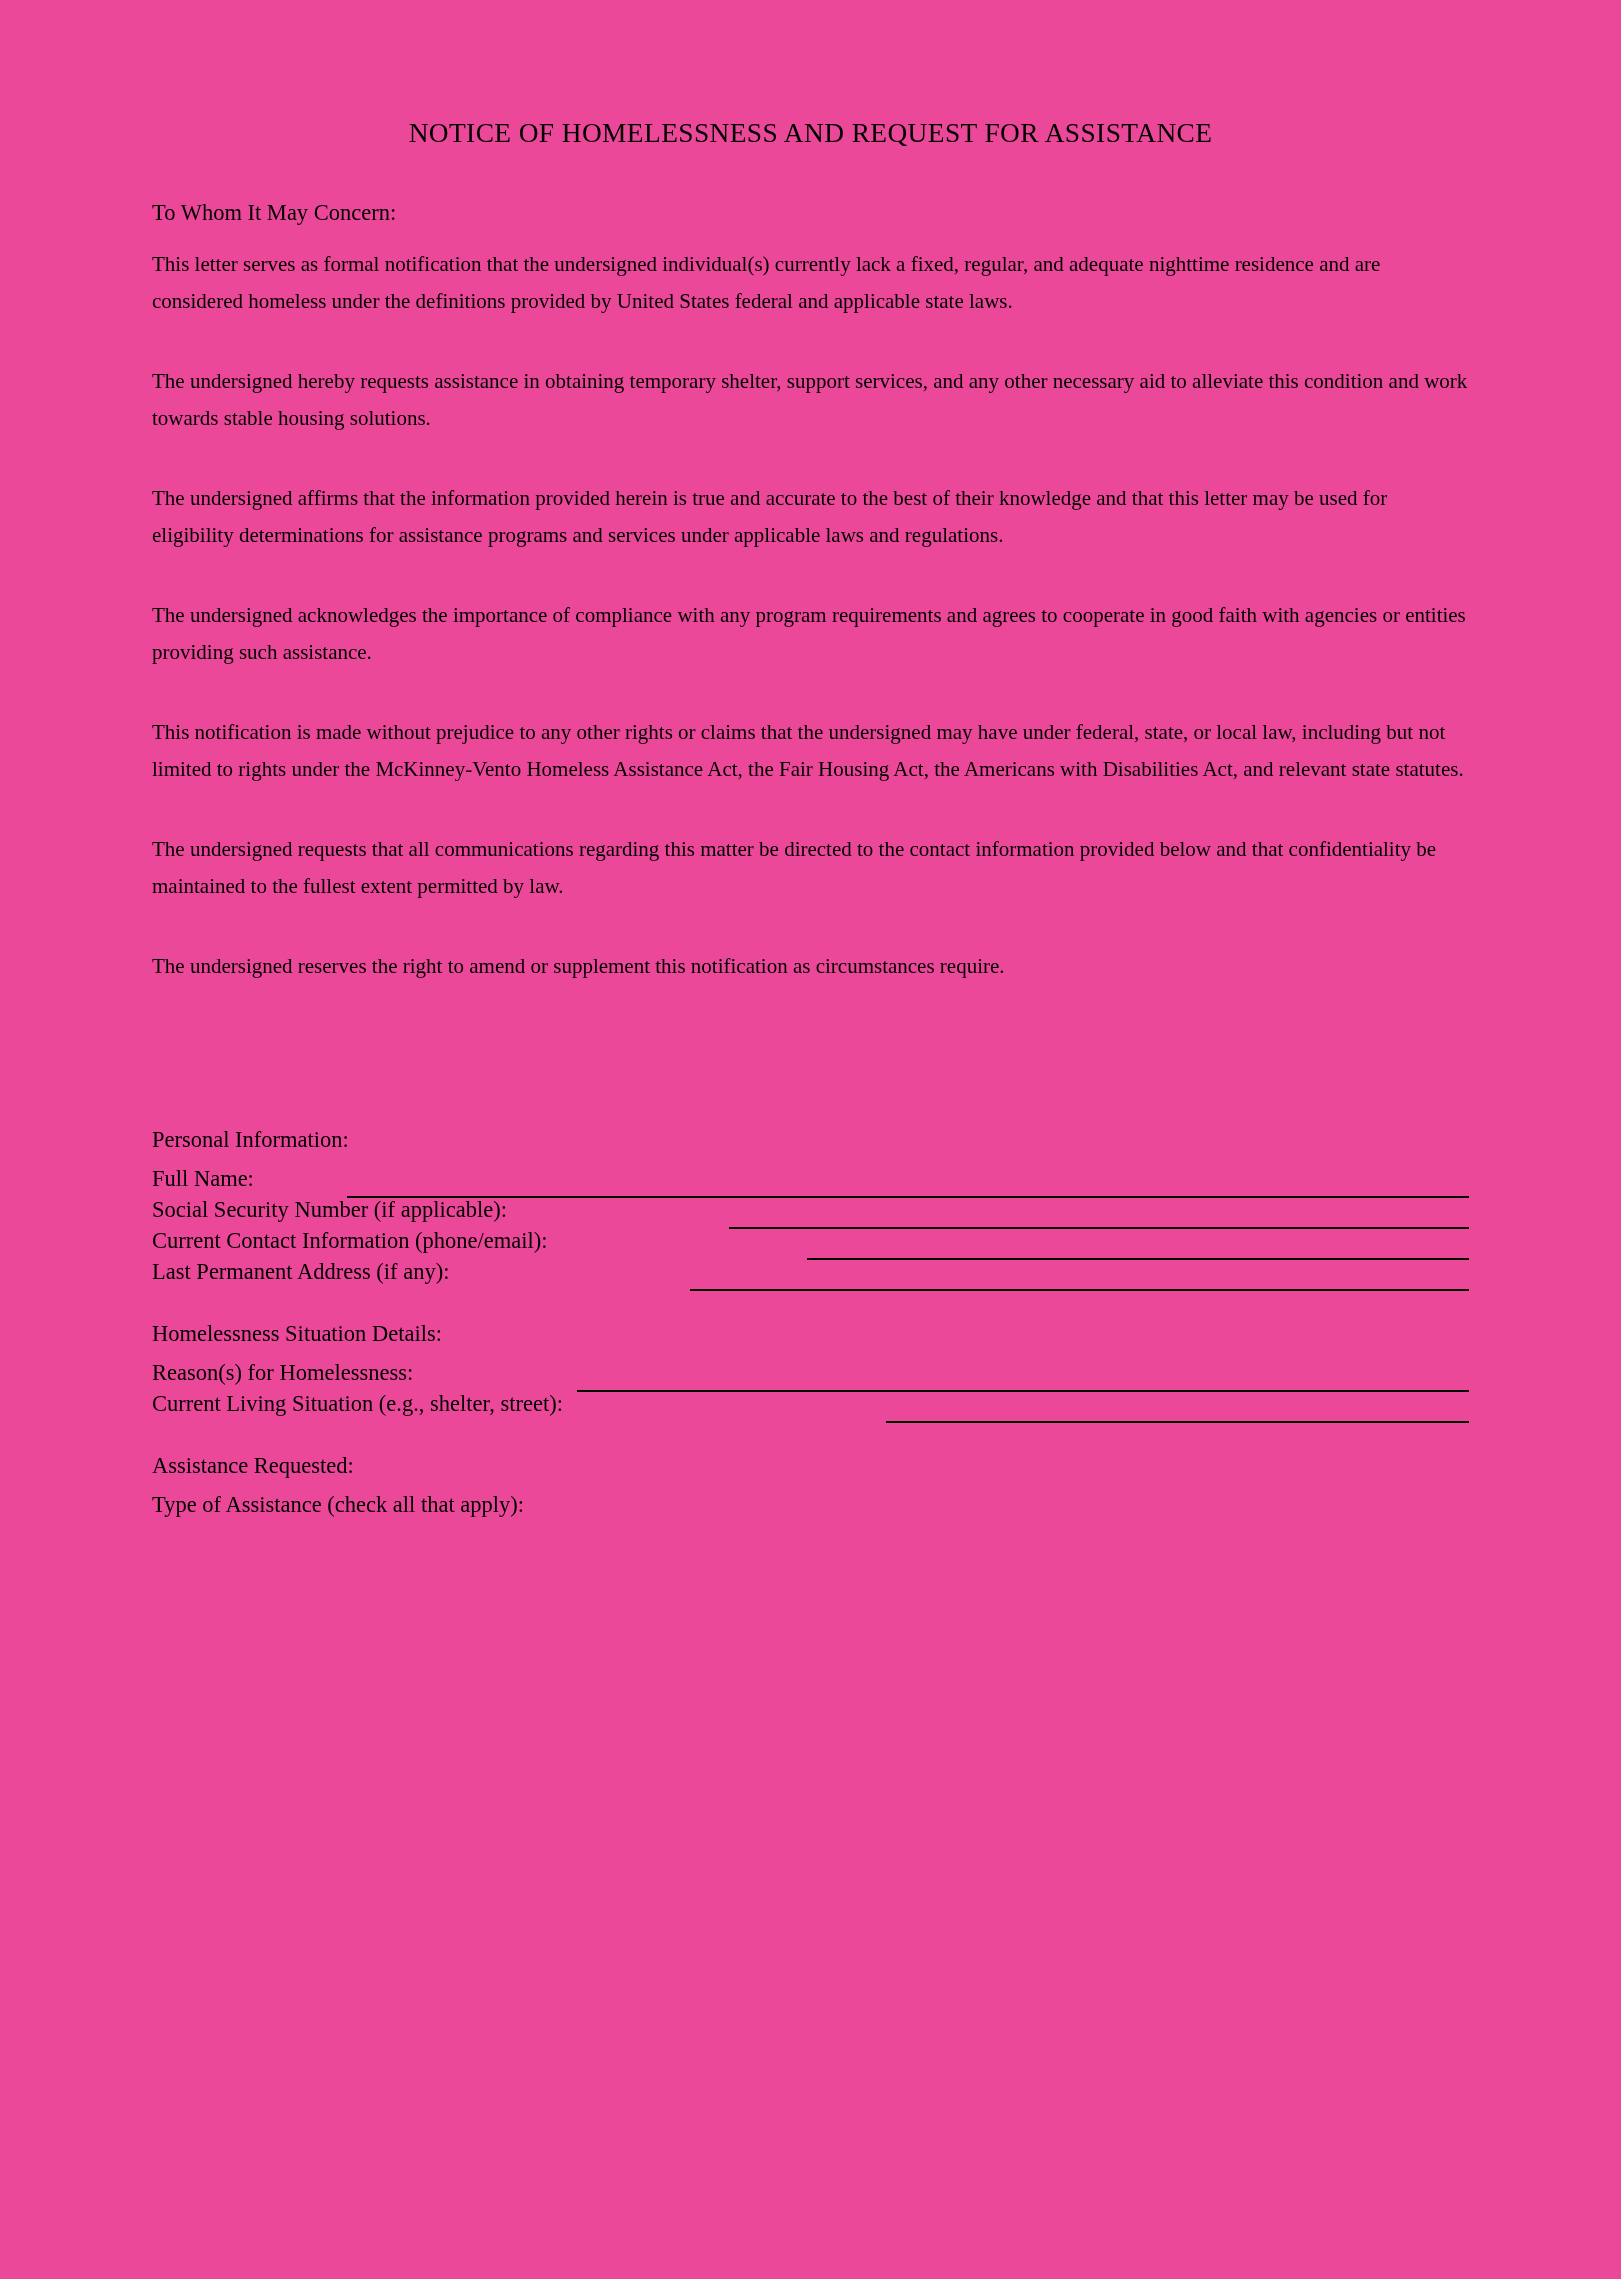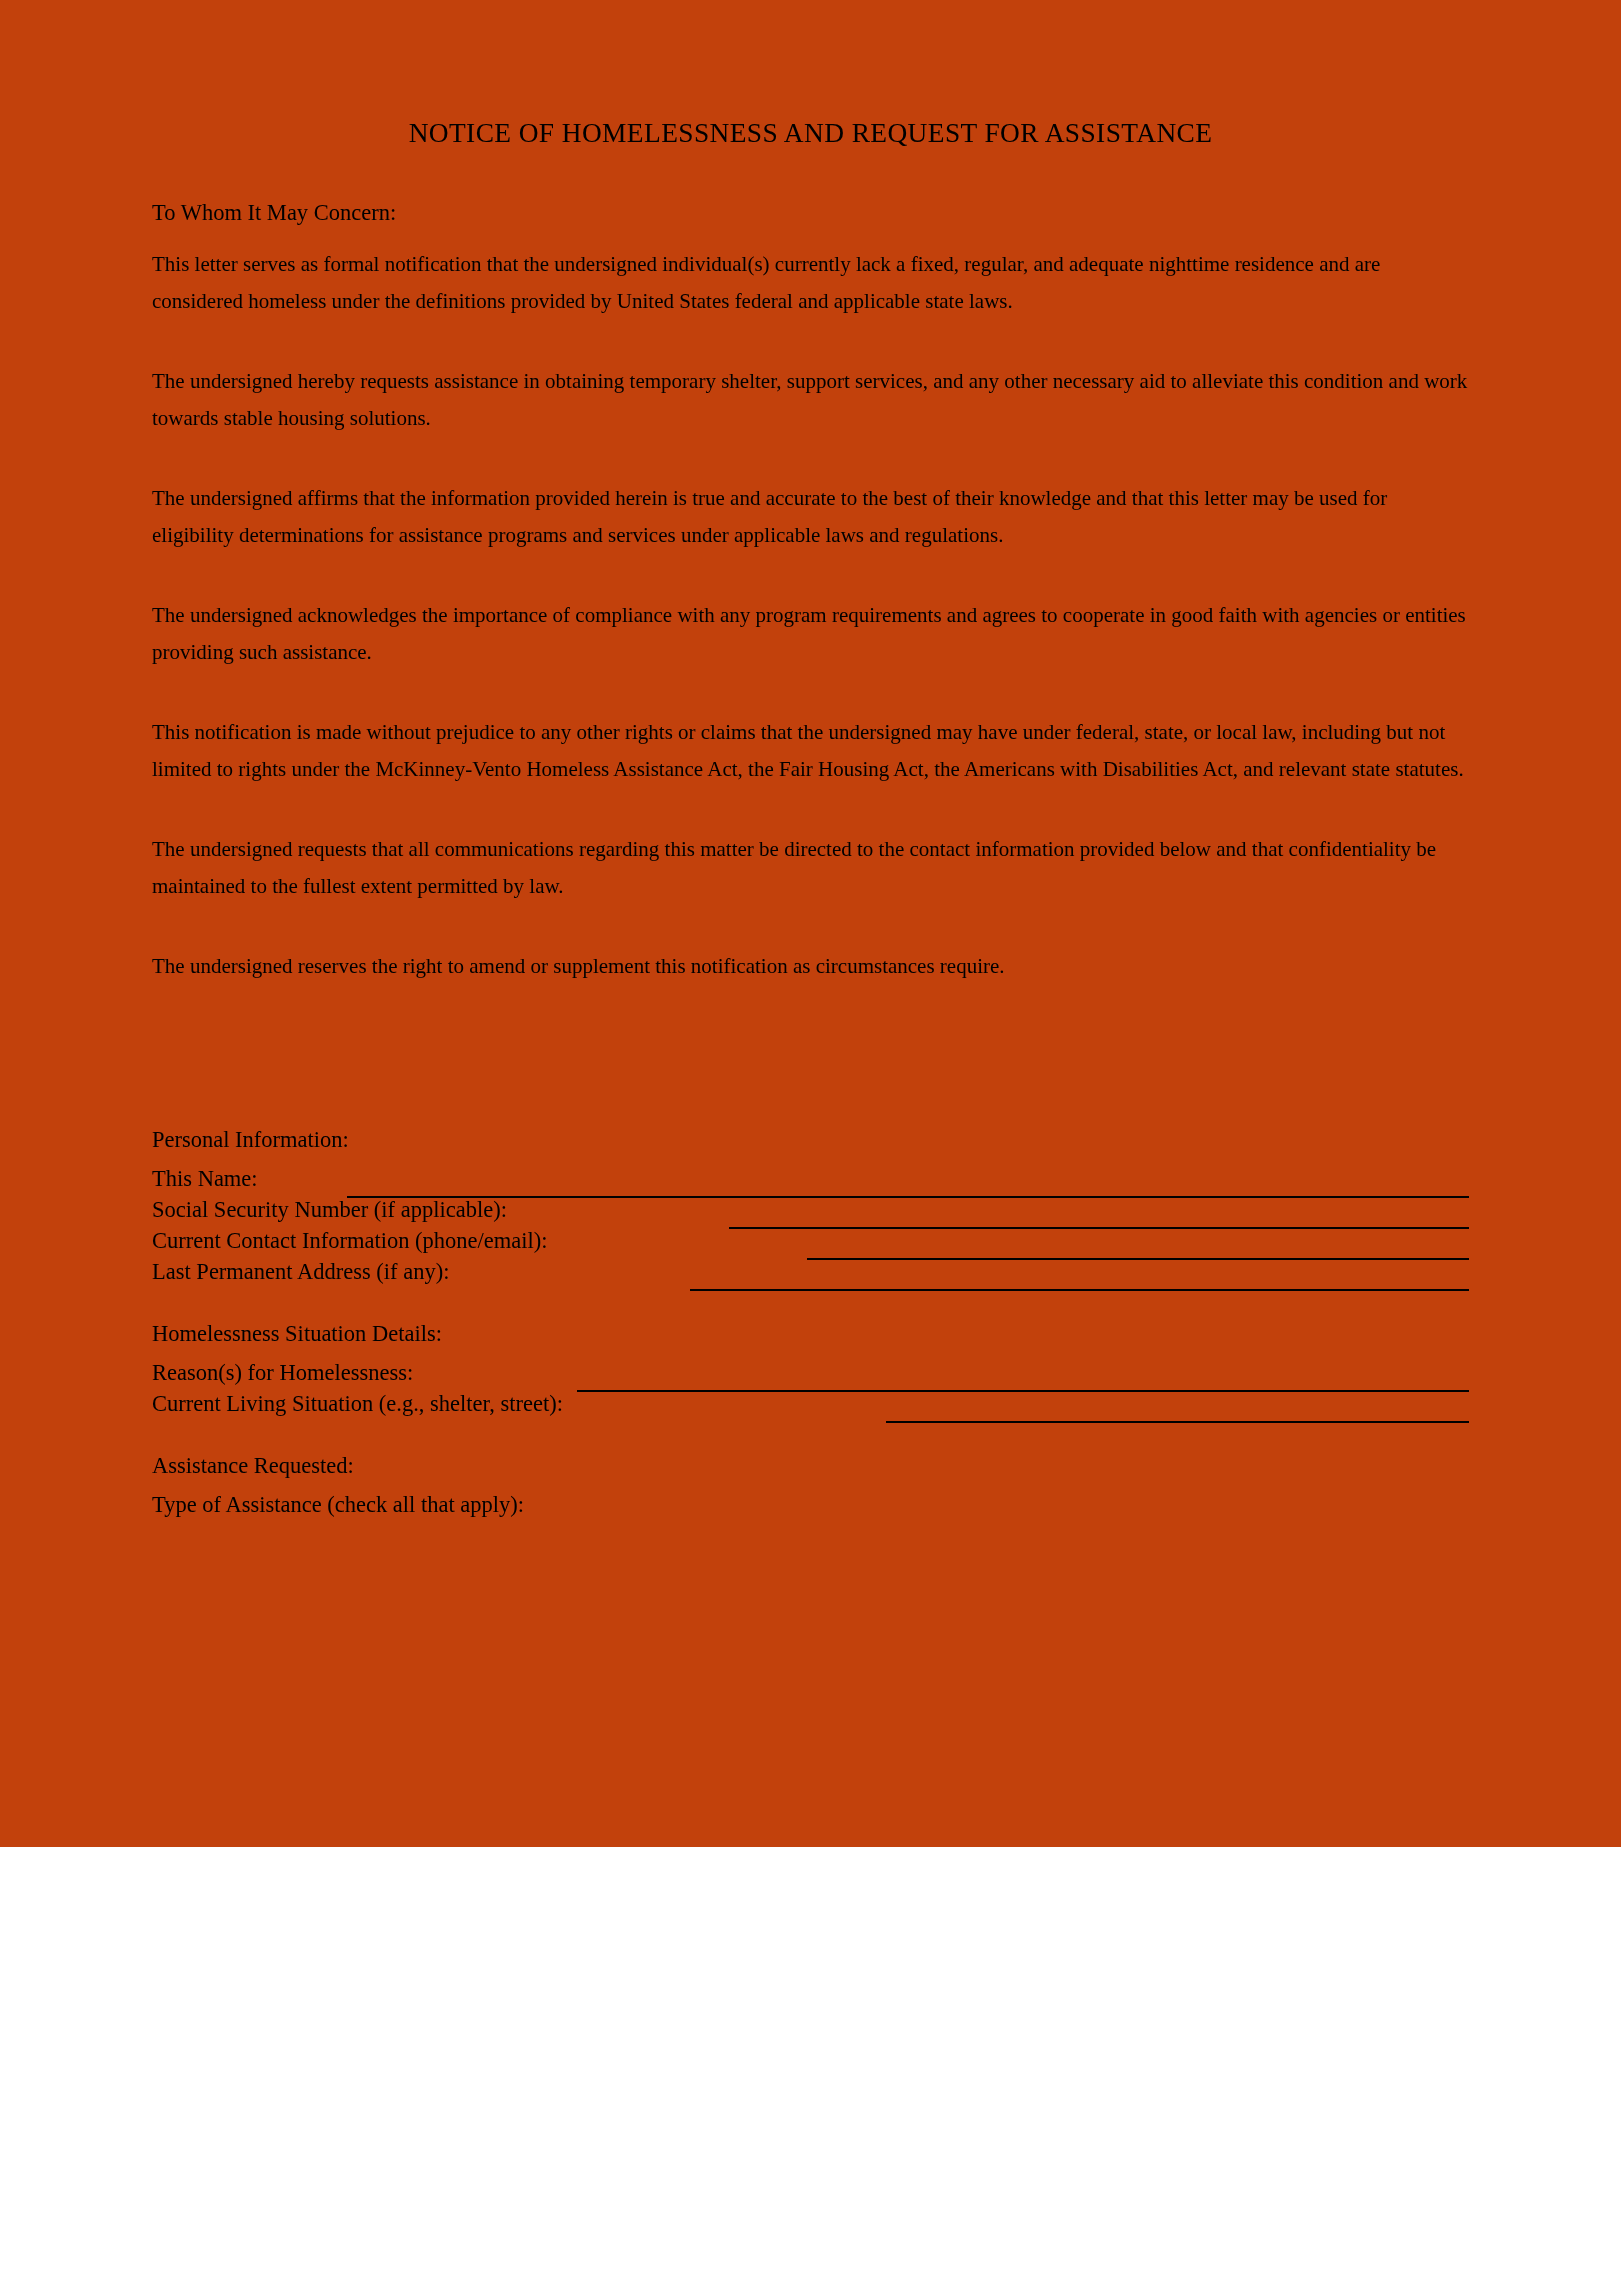--- a/index.html
+++ b/index.html
@@ -12,22 +12,22 @@
     height: 2293px;
     font-family: "Liberation Serif", "DejaVu Serif", serif;
     color: #000000;
     overflow: hidden;
     position: relative;
   }
 
   .page {
     position: relative;
     width: 1621px;
-    height: 1847px;
-    background: #c2410c;
+    height: 2279px;
+    background: #ec4899;
     box-sizing: border-box;
     padding: 0 152px;
   }
 
   .doc-title {
     text-align: center;
     font-size: 27.4px;
     letter-spacing: 0.4px;
     font-weight: 400;
     margin: 0;
@@ -113,21 +113,21 @@
     <p class="para">The undersigned reserves the right to amend or supplement this notification as circumstances require.</p>
   </div>
 
   <div class="spacer-lg"></div>
 
   <div class="form-section">
 
     <div class="section-heading">Personal Information:</div>
 
     <div class="field-row">
-      <span class="field-label">This Name:</span>
+      <span class="field-label">Full Name:</span>
       <span class="field-rule" style="width: 1122px;"></span>
     </div>
 
 
     <div class="field-row">
       <span class="field-label">Social Security Number (if applicable):</span>
       <span class="field-rule" style="width: 740px;"></span>
     </div>
 
     <div class="field-row">

